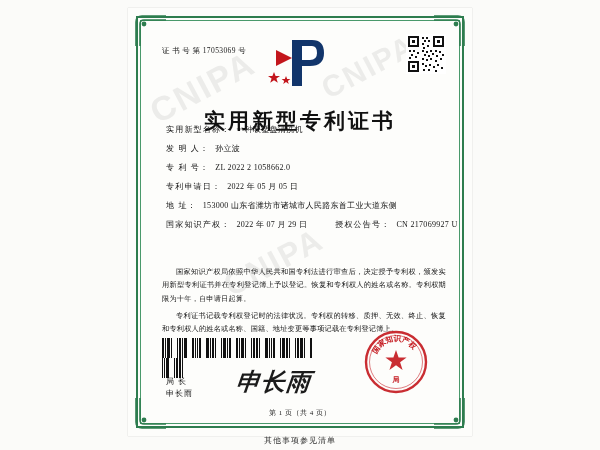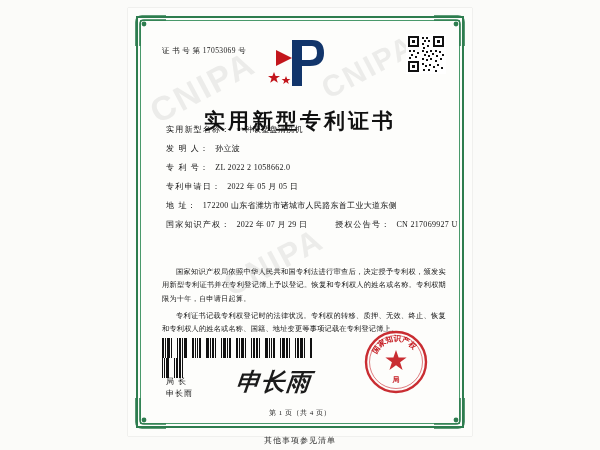--- a/index.html
+++ b/index.html
@@ -351,21 +351,21 @@
       <div class="field-row">
         <span class="lbl">专 利 号：</span>
         <span class="val">ZL 2022 2 1058662.0</span>
       </div>
       <div class="field-row">
         <span class="lbl">专利申请日：</span>
         <span class="val">2022 年 05 月 05 日</span>
       </div>
       <div class="field-row">
         <span class="lbl">地 址：</span>
-        <span class="val">172200 山东省潍坊市诸城市人民路东首工业大道东侧</span>
+        <span class="val">153000 山东省潍坊市诸城市人民路东首工业大道东侧</span>
       </div>
       <div class="field-row" style="height:18px;">
         <span class="lbl">国家知识产权：</span>
         <span class="val">2022 年 07 月 29 日</span>
         <span class="inline-pair">
           <span class="lbl">授权公告号：</span>
           <span class="val">CN 217069927 U</span>
         </span>
       </div>
     </div>

